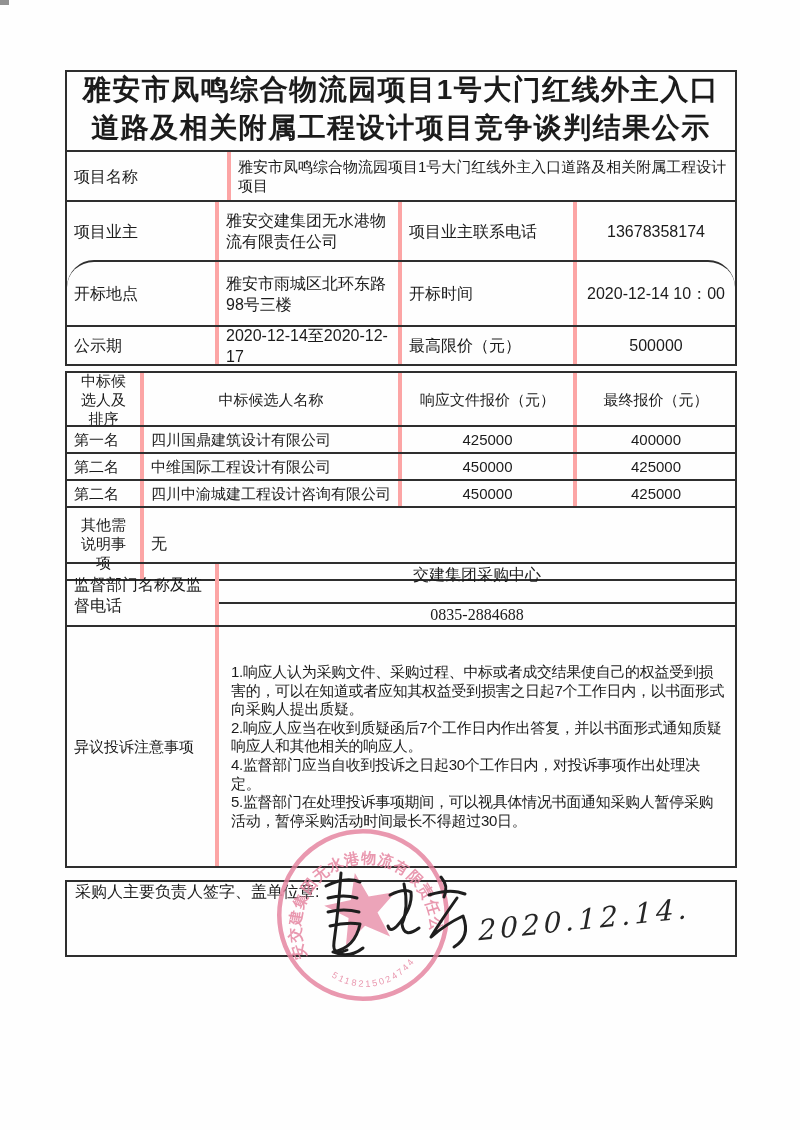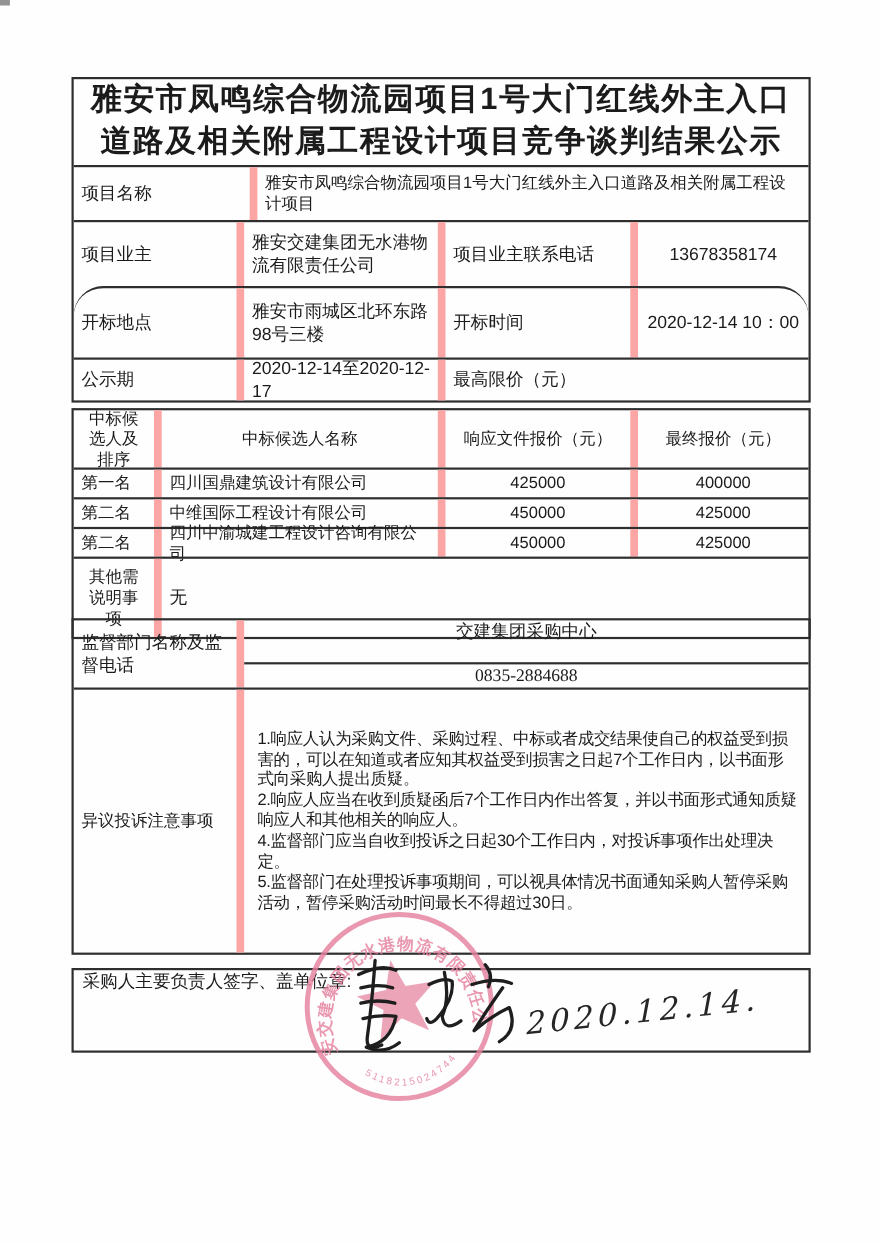--- a/index.html
+++ b/index.html
@@ -12,21 +12,21 @@
   .speck { position:absolute; left:0; top:0; width:9px; height:5px; background:#777; opacity:.8; }
 
   .sec { position:absolute; left:65px; width:672px; border:2px solid #2e2e2e; display:flex; flex-direction:column; background:transparent; }
   .sec-a { top:70px;  height:296px; }
   .sec-b { top:371px; height:210px; }
   .sec-c { top:562px; height:306px; }
   .sec-d { top:880px; height:77px; }
 
   .row { display:flex; border-top:2px solid #2e2e2e; min-height:0; }
   .row:first-child { border-top:none; }
-  .cell { border-left:7px solid #fca5a5; min-width:0; display:flex; align-items:center; padding:3px 7px; font-size:16px; line-height:21px; }
+  .cell { border-left:4px solid #fca5a5; min-width:0; display:flex; align-items:center; padding:3px 7px; font-size:16px; line-height:21px; }
   .cell:first-child { border-left:none; }
 
   .title-cell { height:78px; display:flex; flex-direction:column; justify-content:flex-end; align-items:center;
                 font-size:28px; font-weight:700; letter-spacing:1.5px; line-height:38px; text-align:center; }
 
   .label-150 { width:148px; flex:none; }
   .label-75  { width:73px;  flex:none; justify-content:center; text-align:center; font-size:15px; line-height:19px; }
   .w183 { width:183px; flex:none; }
   .w258 { width:258px; flex:none; }
   .w175 { width:175px; flex:none; }
@@ -82,20 +82,21 @@
     <div class="row h65">
       <div class="cell label-150">开标地点</div>
       <div class="cell w183">雅安市雨城区北环东路98号三楼</div>
       <div class="cell w175">开标时间</div>
       <div class="cell grow center">2020-12-14 10：00</div>
     </div>
     <div class="row fgrow">
       <div class="cell label-150">公示期</div>
       <div class="cell w183">2020-12-14至2020-12-17</div>
       <div class="cell w175">最高限价（元）</div>
+      <div class="cell grow center">500000</div>
     </div>
   </div>
 
   <div class="sec sec-b">
     <div class="row h52">
       <div class="cell label-75">中标候选人及排序</div>
       <div class="cell w258 center small">中标候选人名称</div>
       <div class="cell w175 center small">响应文件报价（元）</div>
       <div class="cell grow center small">最终报价（元）</div>
     </div>

